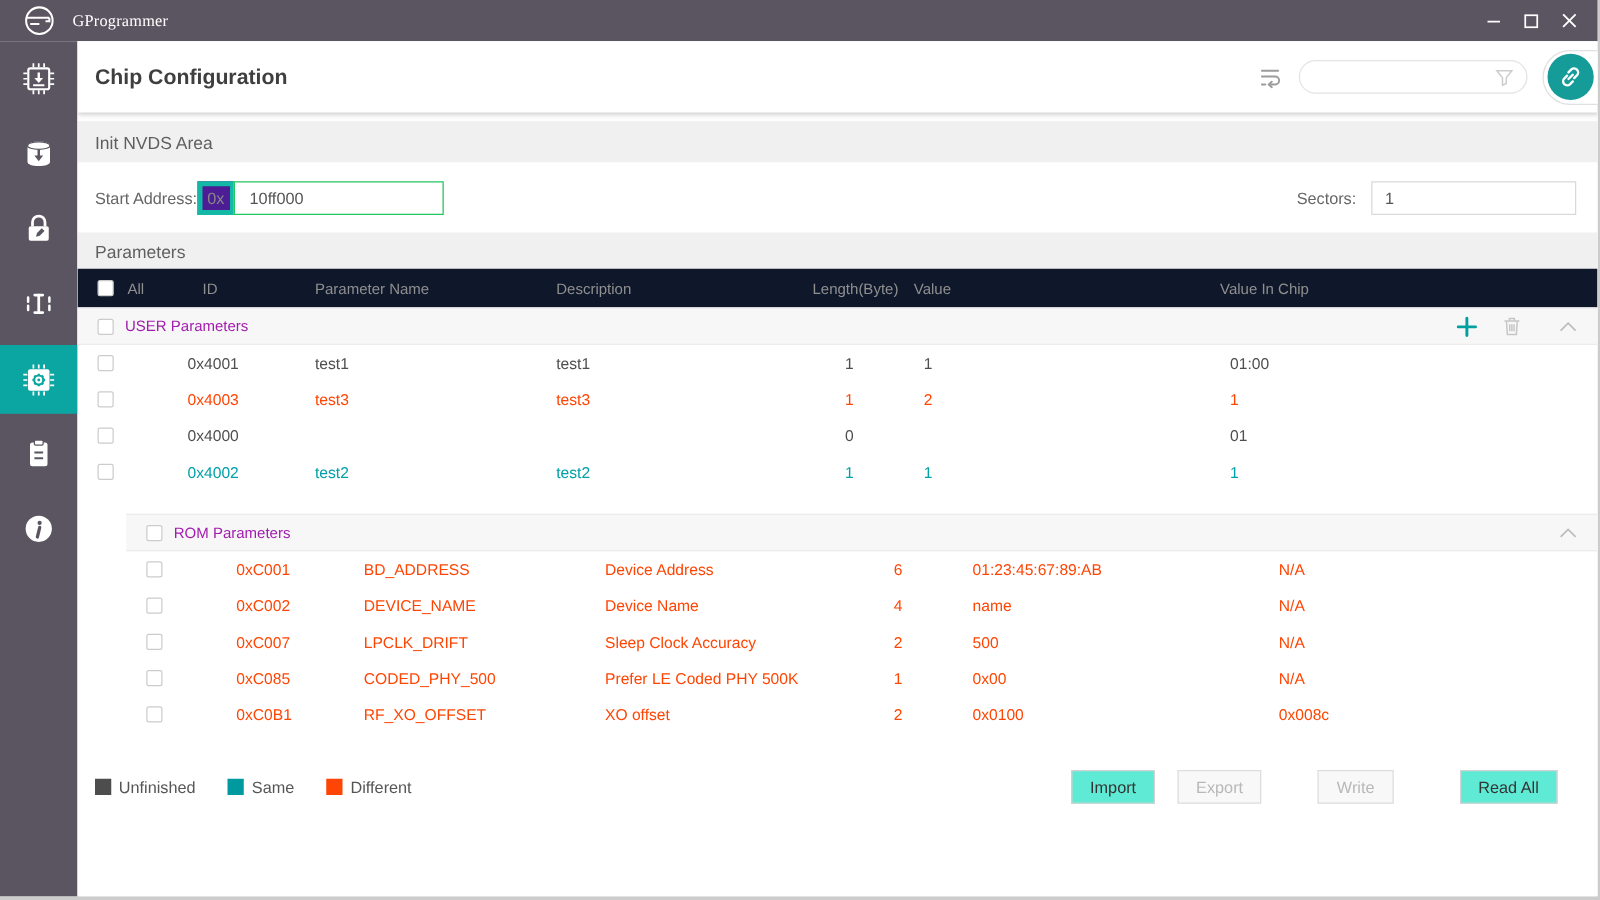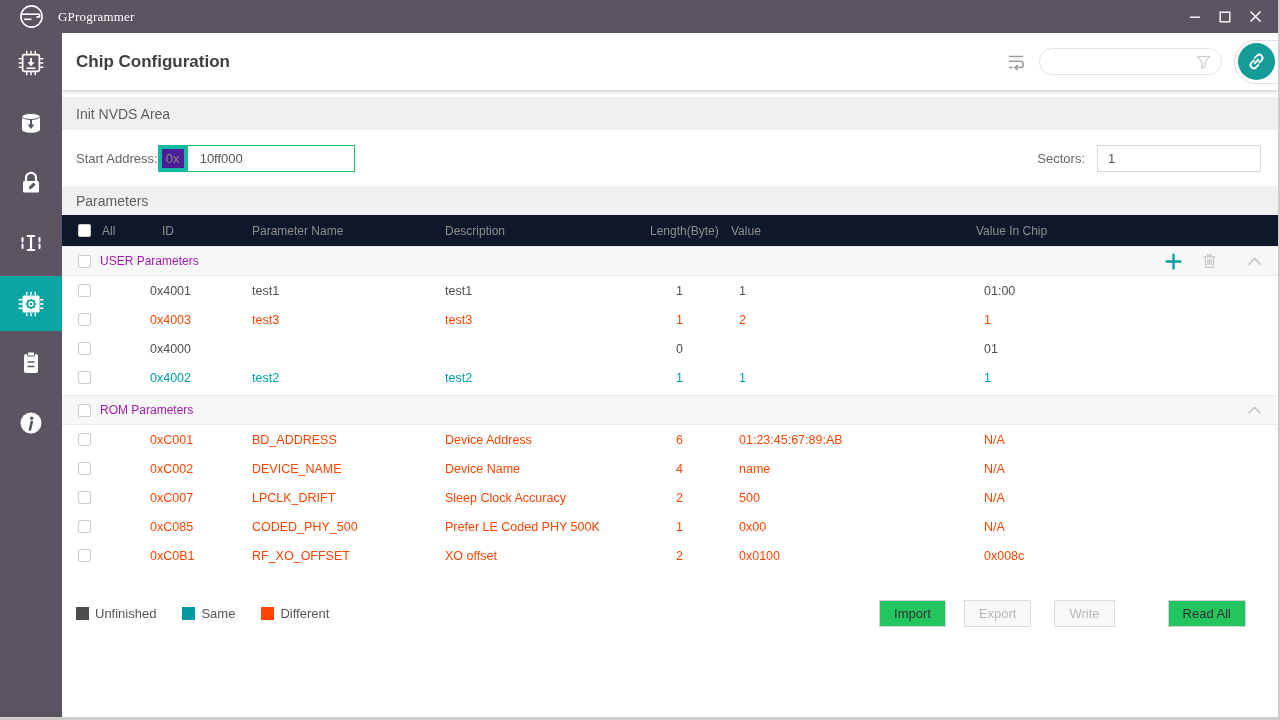--- a/index.html
+++ b/index.html
@@ -65,38 +65,38 @@
             border:1px solid #ccc; border-radius:2px; background:#fff; cursor:pointer; }
 
   .group-row { height:30px; background:#f7f7f7; border-top:1px solid #ececec; border-bottom:1px solid #ececec; }
   .gh-label { grid-column:2 / 6; font-size:12px; color:#a21caf; }
   .gh-tools { grid-column:6 / 9; display:flex; justify-content:flex-end; align-items:center; }
   .ico-btn { display:flex; align-items:center; cursor:pointer; background:none; border:none; padding:0; }
   .ico-btn.del { margin-left:20px; }
   .ico-btn.chev { margin-left:30px; }
 
   .data-row { height:29px; font-size:12.5px; cursor:default; }
-  .pgroup + .pgroup { margin-top:3px; }
+  .pgroup + .pgroup { margin-top:19px;padding-left:39px; }
   .c-len { padding-left:26px; }
   .c-val { padding-left:8px; }
   .st-unfinished { color:#4f4f4f; }
   .st-same { color:#00a1a8; }
   .st-different { color:#ff4503; }
 
   
   .bottom-row { margin-top:30px; display:flex; align-items:center; padding:0 32px 0 14px; }
   .legend { display:flex; align-items:center; gap:26px; }
   .legend-item { display:flex; align-items:center; gap:6px; font-size:13px; color:#555; }
   .legend-sq { width:13px; height:13px; display:inline-block; }
   .actions { margin-left:auto; display:flex; align-items:center; }
   .actions button { height:27px; padding:0 14px; font-size:13px; font-family:"Liberation Sans",sans-serif;
-                    background:#22c55e; border:1px solid #d2d2d2; color:#333; cursor:pointer; }
+                    background:#5eead4; border:1px solid #d2d2d2; color:#333; cursor:pointer; }
   .actions button:disabled { color:#b8b8b8; border-color:#ddd; background:#f8f8f8; cursor:default; }
   .actions button:nth-child(2){ margin-left:18px; }
-  .actions button:nth-child(3){ margin-left:23px; }
+  .actions button:nth-child(3){ margin-left:45px; }
   .actions button:nth-child(4){ margin-left:53px; }
 </style>
 </head>
 <body>
 
 <div class="window">
 
   <div class="titlebar">
     <span class="logo">
       <svg width="27" height="27" viewBox="0 0 27 27" fill="none" stroke="#fff" stroke-width="1.6">

